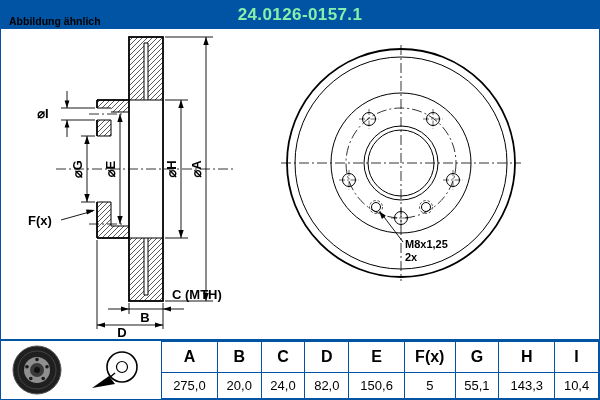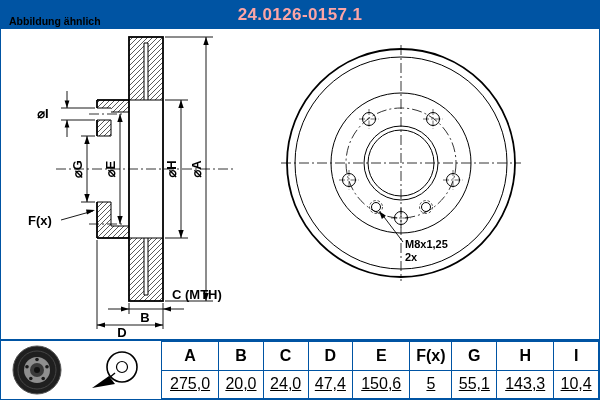--- a/index.html
+++ b/index.html
@@ -3,21 +3,21 @@
 <meta charset="utf-8">
 <style>
   :root{ --accent:#0054a3; }
   html,body{margin:0;padding:0;background:#e8e8e8;}
   .page{
     width:600px;height:400px;box-sizing:border-box;position:relative;
     background:#fff;border:1px solid var(--accent);
     font-family:"Liberation Sans",sans-serif;overflow:hidden;
   }
   .header{
-    height:28px;background:var(--accent);color:#fca5a5;
+    height:28px;background:var(--accent);color:#86efac;
     display:flex;align-items:center;justify-content:center;gap:64px;
     font-weight:bold;font-size:17px;letter-spacing:.4px;flex-direction:column;
   }
   .note{
     position:absolute;top:14px;left:8px;font-size:10.5px;font-weight:bold;
     line-height:1.3;color:#000;
   }
   .drawing{display:block;width:600px;height:310px;}
   svg text{font-family:"Liberation Sans",sans-serif;font-weight:bold;fill:#000;}
   .o1{stroke:#000;stroke-width:1;fill:none;}
@@ -33,21 +33,21 @@
   .lbl-s{font-size:11px;}
   .strip{
     height:60px;border-top:2px solid var(--accent);display:flex;box-sizing:border-box;
   }
   .icons-cell{width:160px;display:flex;align-items:center;gap:24px;padding-left:8px;box-sizing:border-box;}
   table.spec{flex:1;border-collapse:collapse;table-layout:fixed;height:100%;}
   table.spec th,table.spec td{
     border:1.5px solid var(--accent);text-align:center;vertical-align:middle;padding:0;
   }
   table.spec th{font-size:16px;font-weight:bold;}
-  table.spec td{font-size:16px;font-weight:normal;text-decoration:underline;}
+  table.spec td{font-size:13px;font-weight:normal;}
 </style>
 </head>
 <body>
 
 <div class="page">
 
   <div class="header">
     <span>24.0126-0157.1</span>
   </div>
 
@@ -370,21 +370,21 @@
         <th>E</th>
         <th>F(x)</th>
         <th>G</th>
         <th>H</th>
         <th>I</th>
       </tr>
       <tr>
         <td>275,0</td>
         <td>20,0</td>
         <td>24,0</td>
-        <td>47,4</td>
+        <td>82,0</td>
         <td>150,6</td>
         <td>5</td>
         <td>55,1</td>
         <td>143,3</td>
         <td>10,4</td>
       </tr>
     </tbody>
       </table>
   </div>
 

